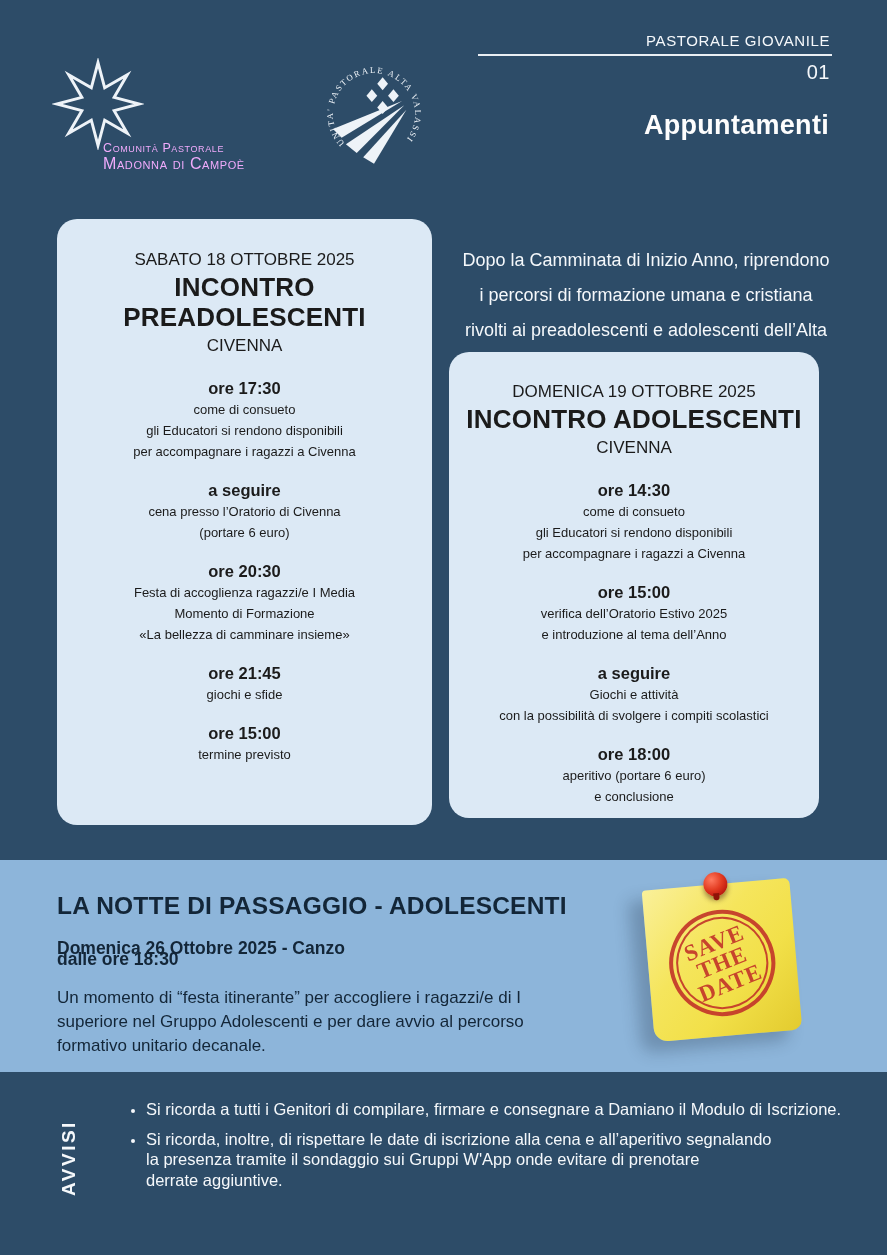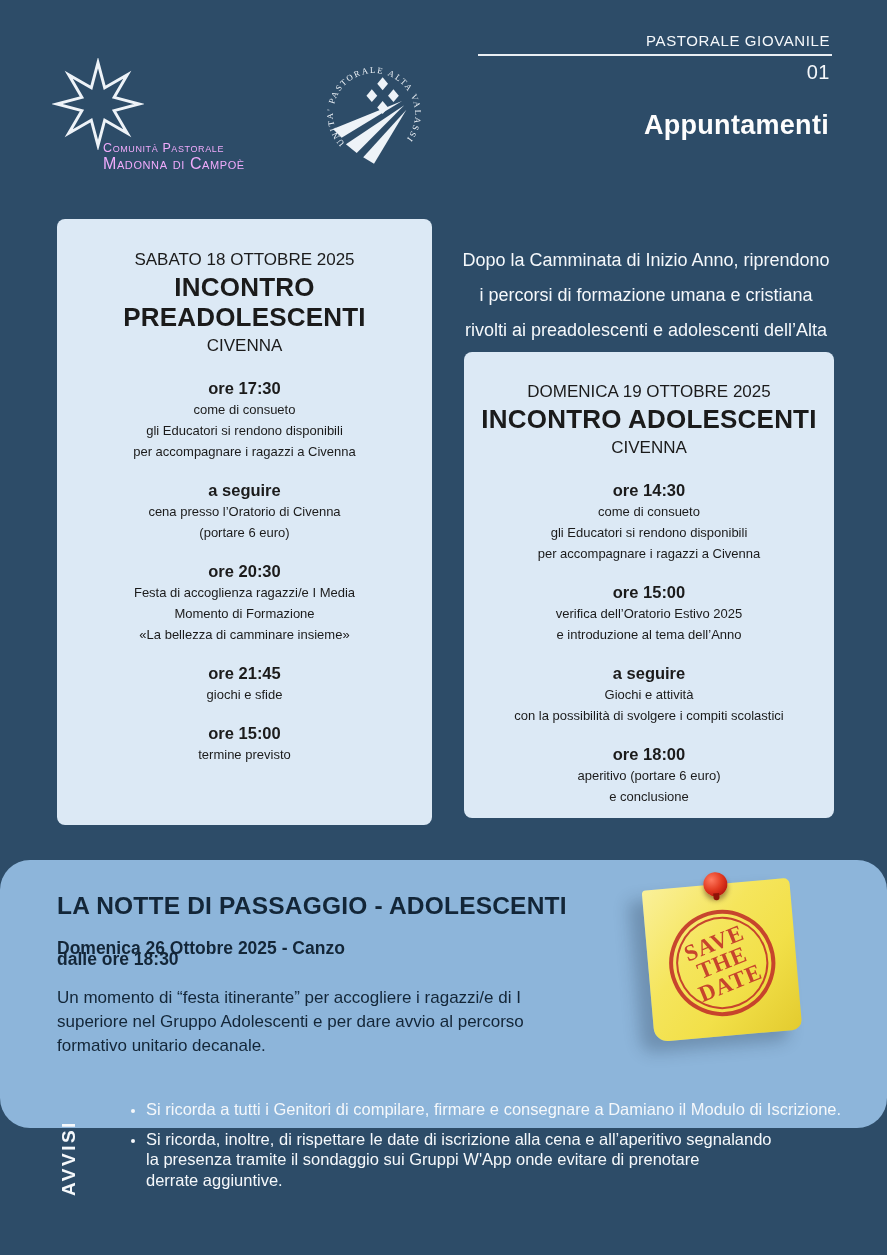--- a/index.html
+++ b/index.html
@@ -30,35 +30,35 @@
   @supports not (-webkit-text-stroke: 1px #fff){ .outline-title{color:#fff;} }
 
   
   .logo-star{position:absolute;left:52px;top:58px;width:92px;height:92px;}
   .logo-star-caption{position:absolute;left:103px;top:141px;color:#f0abfc;font-family:Liberation Sans, sans-serif;font-variant:small-caps;letter-spacing:.6px;line-height:1.15;}
   .logo-star-caption .l1{font-size:12.5px;}
   .logo-star-caption .l2{font-size:16px;}
   .logo-circle{position:absolute;left:320px;top:60px;width:108px;height:108px;}
 
   
-  .card{position:absolute;background:var(--card-bg);border-radius:8px;color:var(--card-text);text-align:center;}
+  .card{position:absolute;background:var(--card-bg);border-radius:20px;color:var(--card-text);text-align:center;}
   .card-left{left:57px;top:219px;width:375px;height:606px;padding-top:31px;}
-  .card-right{left:464px;top:352px;width:370px;height:466px;padding-top:30px;}
+  .card-right{left:449px;top:352px;width:370px;height:466px;padding-top:30px;}
   .card-date{font-size:17px;margin-bottom:3px;}
   .card-title{font-size:26px;font-weight:bold;line-height:1.15;margin-bottom:3px;letter-spacing:.2px;}
   .card-loc{font-size:17px;margin-bottom:22px;}
   .sched-block{margin-bottom:18px;}
   .sched-time{font-size:16.5px;font-weight:bold;line-height:21px;}
   .sched-line{font-size:13px;line-height:21px;}
 
   
   .intro{position:absolute;left:459px;top:243px;width:374px;color:var(--white-text);font-size:18px;line-height:35px;text-align:center;}
 
   
-  .band{position:absolute;left:0;top:860px;width:887px;height:268px;background:var(--band-bg);color:var(--band-text);border-radius:30px;}
+  .band{position:absolute;left:0;top:860px;width:887px;height:212px;background:var(--band-bg);color:var(--band-text);}
   .band-title{position:absolute;left:57px;top:32px;font-size:24.5px;font-weight:bold;letter-spacing:.2px;}
   .band-sub1{position:absolute;left:57px;top:78px;font-size:17.5px;font-weight:bold;}
   .band-sub2{position:absolute;left:57px;top:89px;font-size:17.5px;font-weight:bold;}
   .band-body{position:absolute;left:57px;top:126px;width:470px;font-size:17px;line-height:24px;}
 
   
   .sticky{position:absolute;left:648px;top:24px;width:148px;height:152px;transform:rotate(-5deg);
     background:linear-gradient(135deg,#faf09a 0%,#f5e55c 38%,var(--sticky-yellow) 65%,#e3cb2e 100%);
     border-radius:4px 6px 10px 14px;box-shadow:-14px 10px 16px rgba(20,35,55,.25);}
   .sticky-pin{position:absolute;left:62px;top:-12px;width:24px;height:24px;border-radius:50%;

